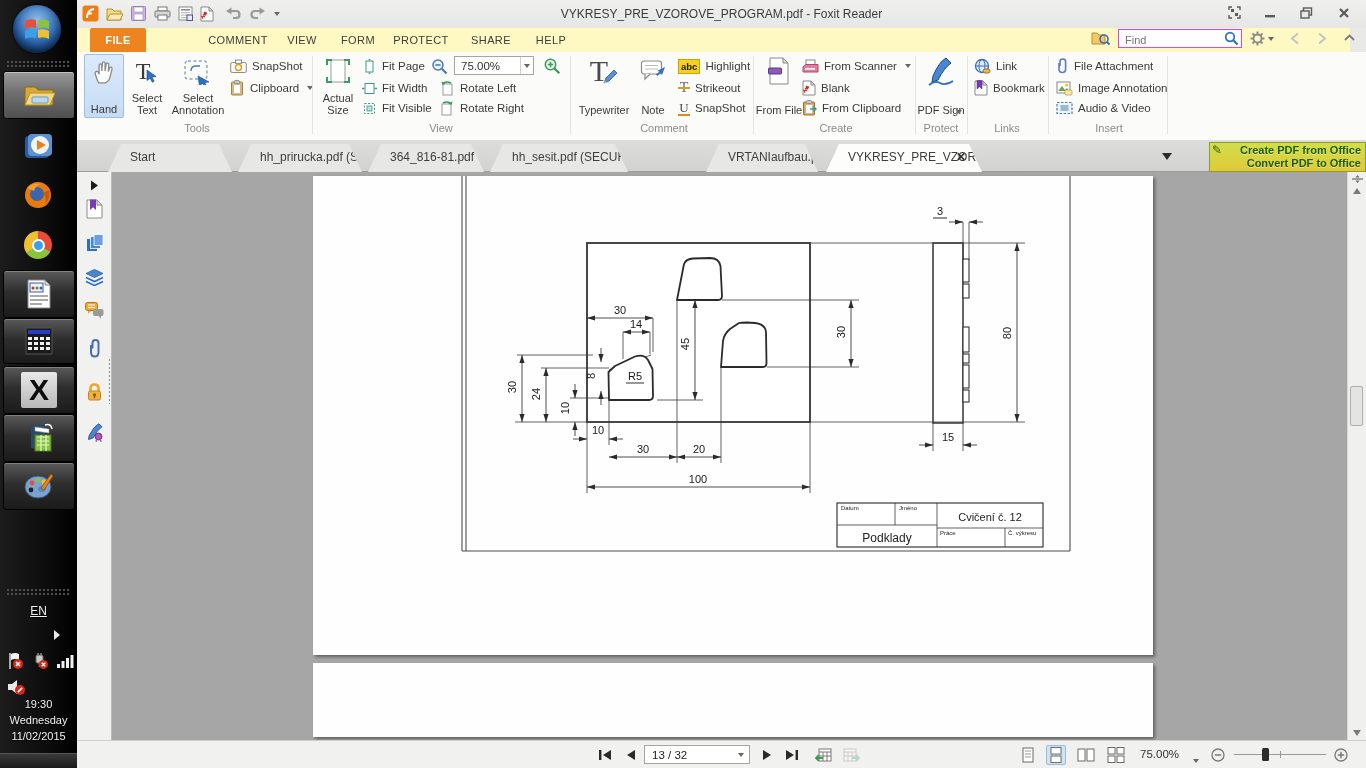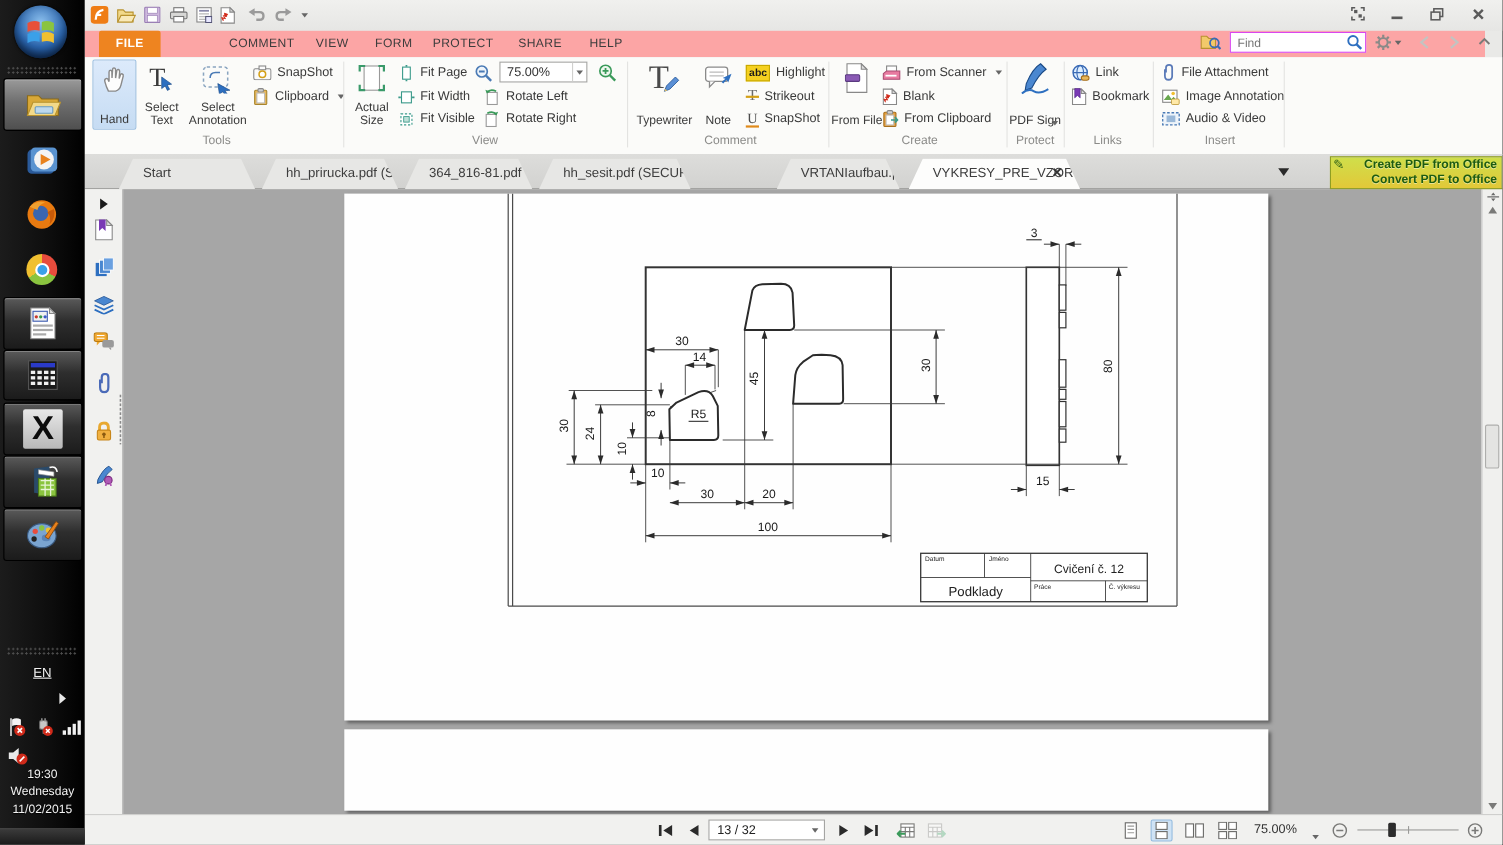--- a/index.html
+++ b/index.html
@@ -12,21 +12,21 @@
   .tbtn.active{background:linear-gradient(180deg,#9a9a9a,#6f6f6f 45%,#4f4f4f);border:1px solid #000;box-shadow:inset 0 1px 0 rgba(255,255,255,.4);}
   .grip{position:absolute;left:6px;width:64px;height:8px;background-image:radial-gradient(#4f4f4f 32%,transparent 33%);background-size:4px 4px;}
   .traytxt{position:absolute;left:0;width:77px;text-align:center;color:#f2f2f2;font-size:11px;text-shadow:0 1px 1px #000;}
   
   #app{position:absolute;left:77px;top:0;right:0;height:768px;background:#e9e9e7;}
   #titlebar{position:absolute;left:0;top:0;right:0;height:28px;background:linear-gradient(180deg,#f0f0ee,#e6e6e4);}
   .qat{position:absolute;top:5px;height:17px;display:flex;align-items:center;justify-content:center;}
   #wintitle{position:absolute;left:200px;right:200px;top:7px;text-align:center;font-size:12px;color:#3c3c3c;white-space:nowrap;}
   .winbtn{position:absolute;top:5px;width:20px;height:15px;display:flex;align-items:center;justify-content:center;}
   
-  #ribbontabs{position:absolute;left:0;top:28px;right:16px;height:24px;background:#fca5a5;}
+  #ribbontabs{position:absolute;left:0;top:28px;right:16px;height:24px;background:#fef9c3;}
   .rtab{position:absolute;top:0;height:24px;line-height:24px;text-align:center;font-size:11px;letter-spacing:.4px;color:#3d3d3d;}
   .rtab.file{background:#ee8420;color:#fff;font-weight:bold;border-radius:2px 2px 0 0;}
   .rtab.active{background:#fbfbf9;border:1px solid #d6d6d4;border-bottom:none;box-sizing:border-box;margin-top:24px;}
   
   #ribbonbody{position:absolute;left:0;top:52px;right:0;height:88px;background:#fbfbf9;border-bottom:1px solid #d8d8d6;}
   .bigbtn{position:absolute;top:2px;height:64px;text-align:center;font-size:11px;color:#3a3a3a;border-radius:2px;}
   .bigbtn.sel{background:linear-gradient(180deg,#dceafb,#c6dcf3);border:1px solid #9dc0e2;box-sizing:border-box;}
   .bicon{height:34px;display:flex;align-items:center;justify-content:center;}
   .blbl{position:absolute;bottom:2px;left:-6px;right:-6px;line-height:12px;}
   .smallitem{position:absolute;height:18px;font-size:11.5px;color:#3a3a3a;white-space:nowrap;display:flex;align-items:center;gap:5px;}
@@ -251,20 +251,21 @@
       <div class="qat" style="left:170px;width:20px;">
         <svg width="17" height="13" viewBox="0 0 17 13">
             <path d="M13,4 L6,4 Q2.5,4 2.5,7.5 Q2.5,11 6,11 L9,11" fill="none" stroke="#9a9a9a" stroke-width="2.2"></path>
             <path d="M10.5,0.5 L16,4 L10.5,7.5 Z" fill="#9a9a9a"></path>
           </svg>
       </div>
       <div class="qat" style="left:194px;width:12px;">
           <span class="caret" style="margin:0;"></span>
         </div>
 
+      <div id="wintitle">VYKRESY_PRE_VZOROVE_PROGRAM.pdf - Foxit Reader</div>
 
       <div class="winbtn" style="right:122px;">
         <svg width="13" height="13" viewBox="0 0 13 13">
             <g stroke="#5a5a5a" stroke-width="1.4" fill="none">
               <path d="M1,4 L1,1 L4,1 M9,1 L12,1 L12,4 M12,9 L12,12 L9,12 M4,12 L1,12 L1,9"></path>
             </g>
             <g fill="#5a5a5a">
               <rect x="3" y="3" width="3" height="3"></rect>
               <rect x="7" y="7" width="3" height="3"></rect>
             </g>

